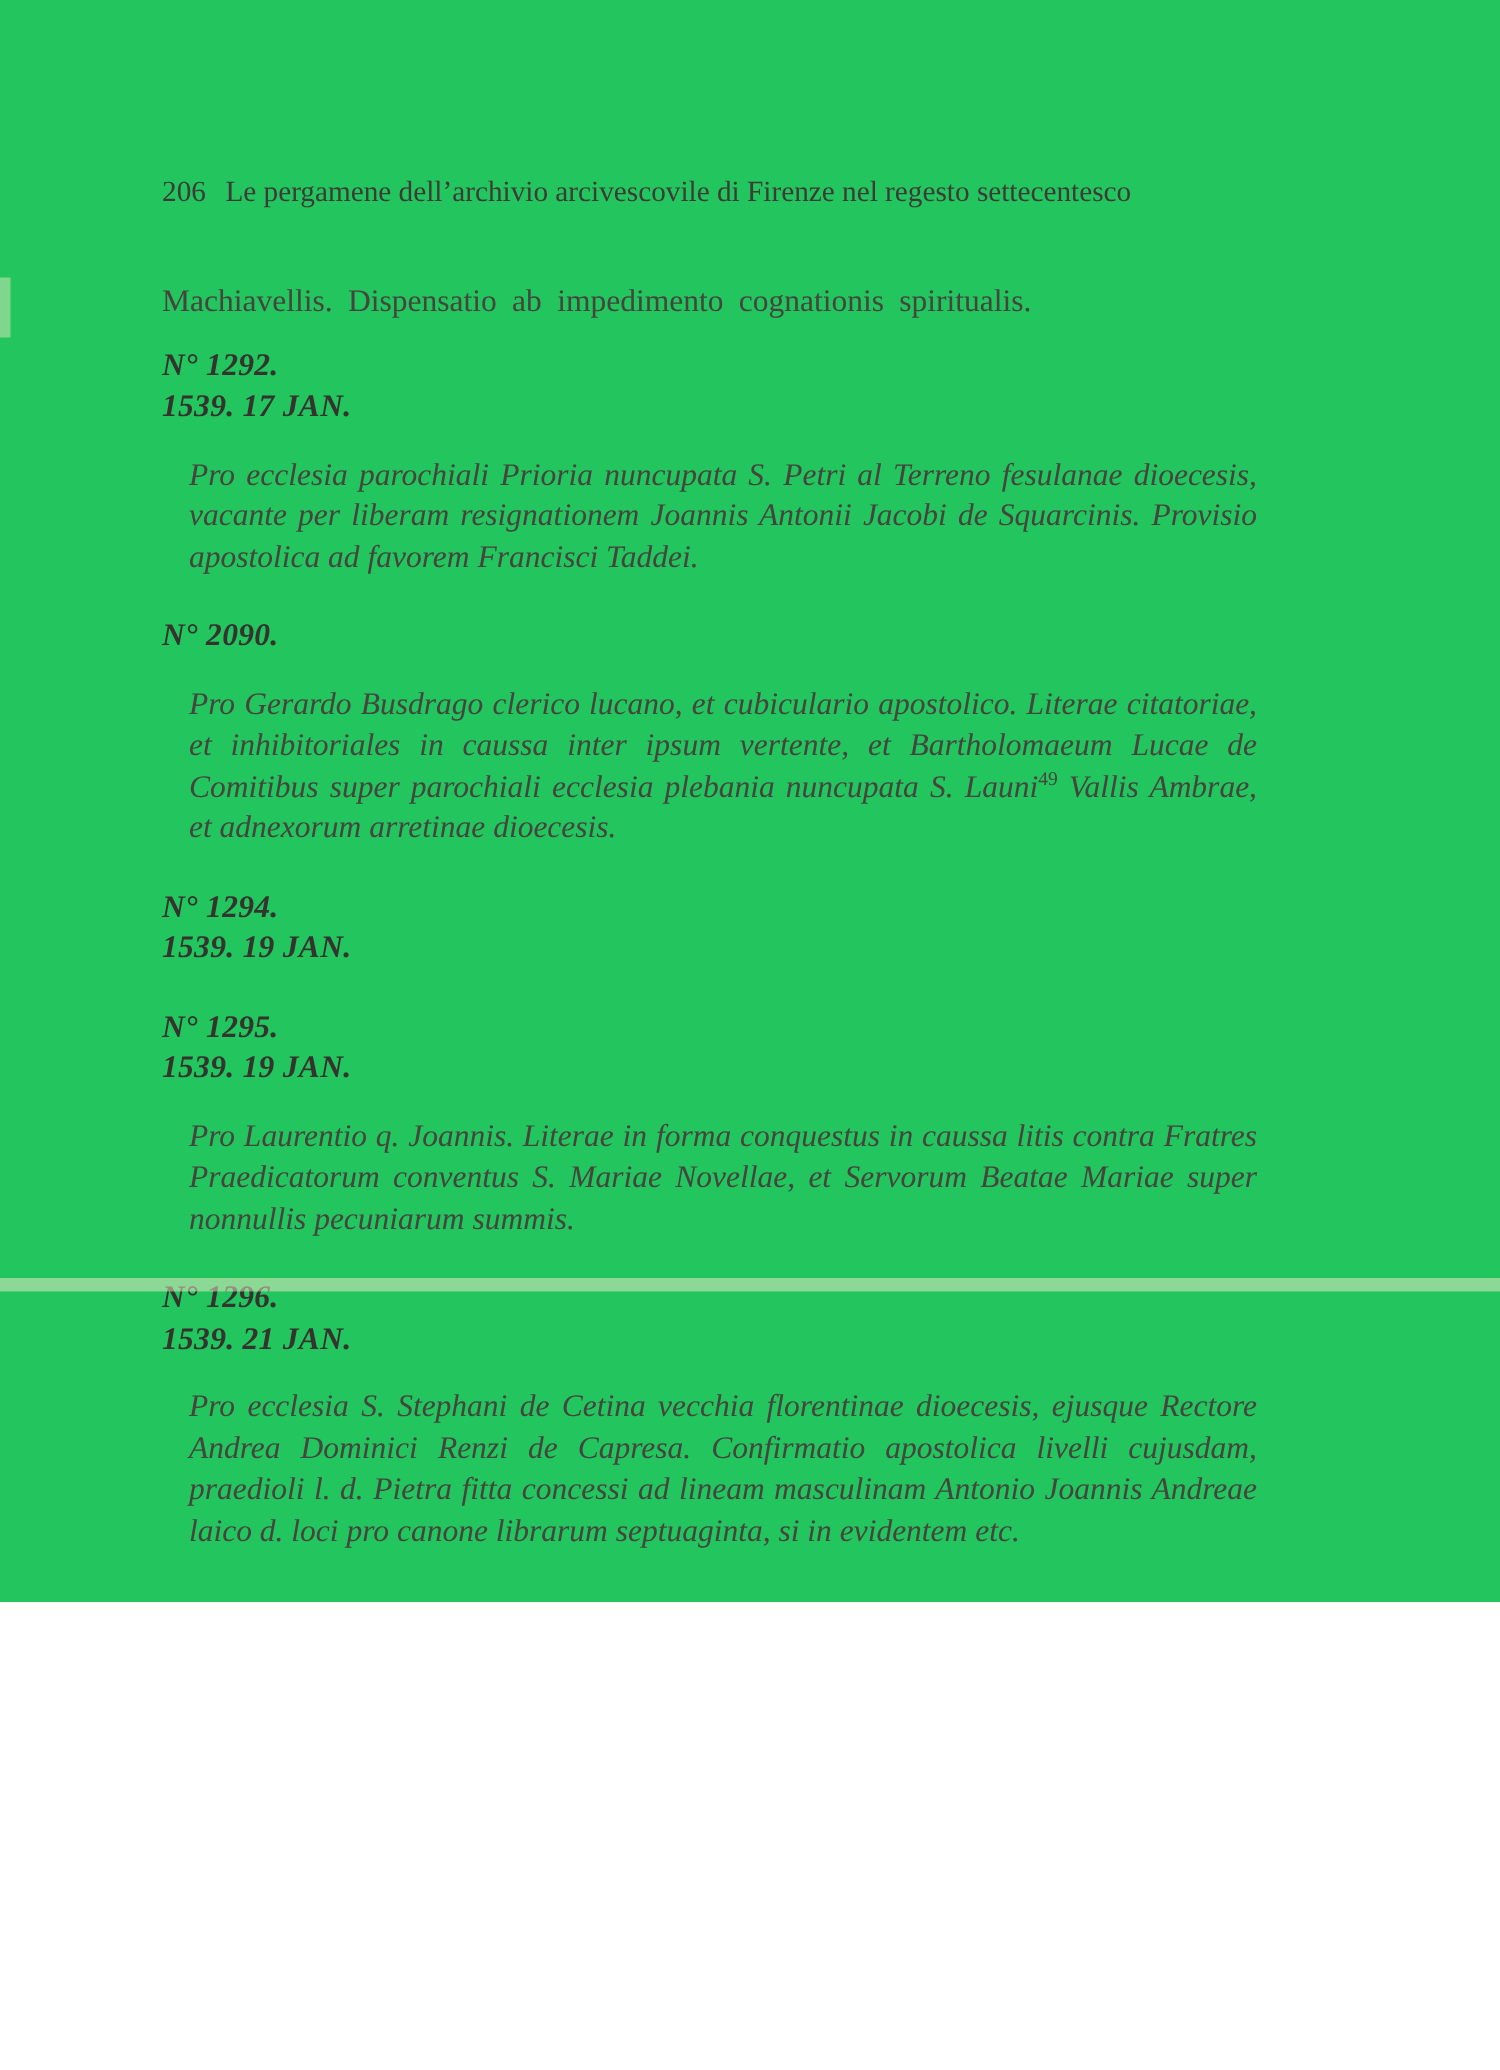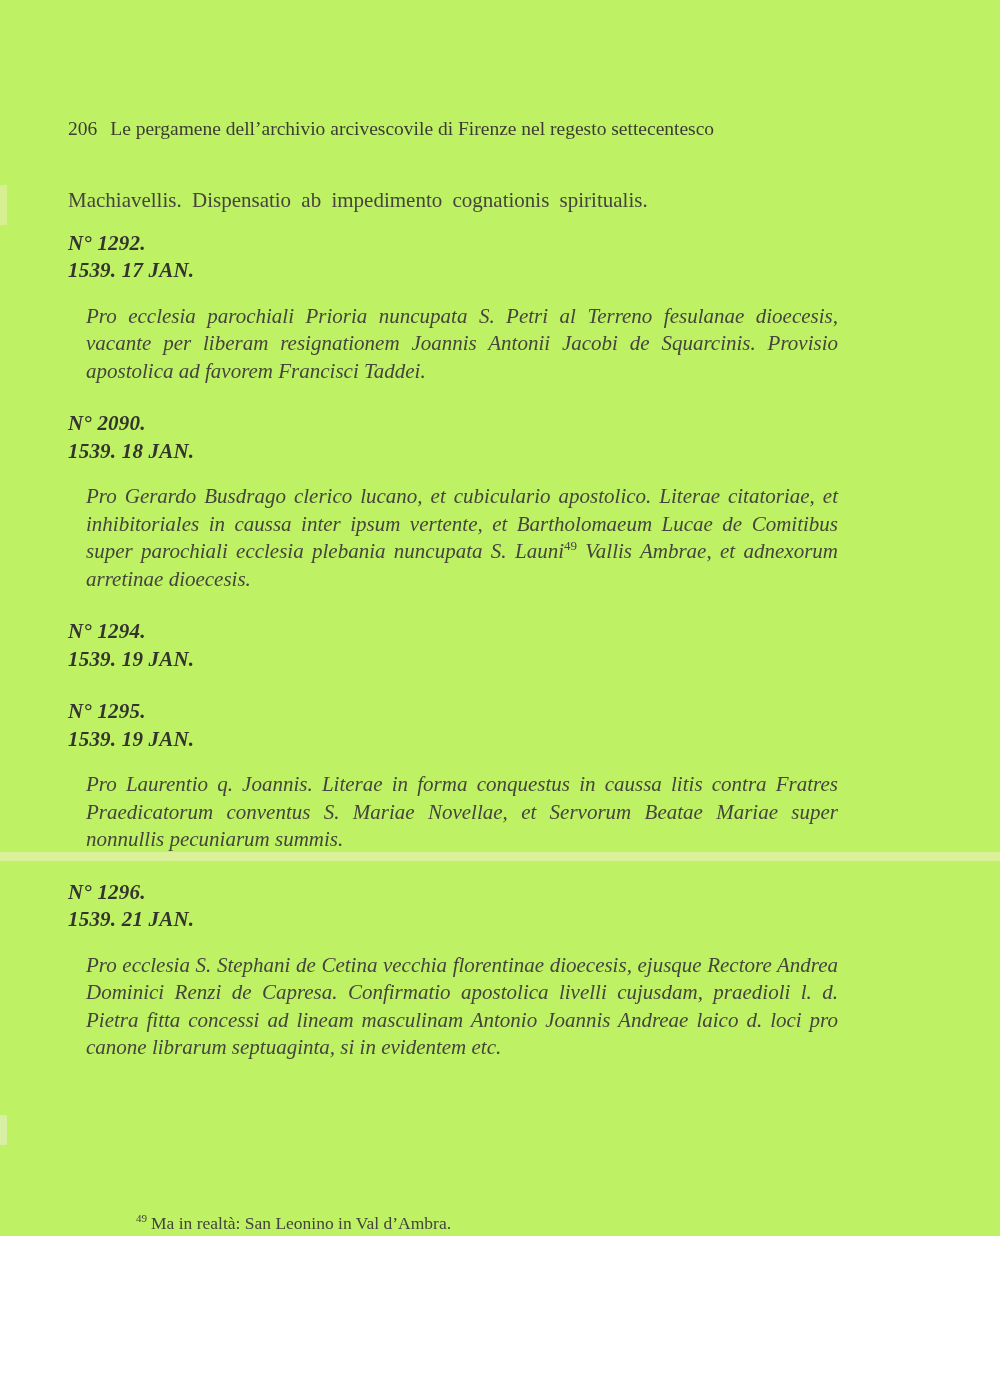--- a/index.html
+++ b/index.html
@@ -3,25 +3,25 @@
 <meta charset="utf-8">
 <style>
   html, body {
     margin: 0;
     padding: 0;
     background: #ffffff;
   }
   .page {
     position: relative;
     width: 1000px;
-    height: 1236px;
-    background: #bef264;
+    height: 1068px;
+    background: #22c55e;
     overflow: hidden;
     box-sizing: border-box;
-    padding: 115px 144px 0 68px;
+    padding: 115px 144px 0 108px;
     font-family: "Liberation Serif", "DejaVu Serif", serif;
   }
   .running-header {
     font-size: 19.5px;
     line-height: 27px;
     color: #3c3b35;
     white-space: nowrap;
   }
   .page-num {
     margin-right: 13px;
@@ -108,21 +108,20 @@
   <p class="continuation">Machiavellis. Dispensatio ab impedimento cognationis spiritualis.</p>
 
   <div id="entries">
       <div class="entry">
         <div class="entry-number">N° 1292.</div>
         <div class="entry-date">1539. 17 JAN.</div>
         <p class="entry-text">Pro ecclesia parochiali Prioria nuncupata S. Petri al Terreno fesulanae dioecesis, vacante per liberam resignationem Joannis Antonii Jacobi de Squarcinis. Provisio apostolica ad favorem Francisci Taddei.</p>
       </div>
       <div class="entry">
         <div class="entry-number">N° 2090.</div>
-        <div class="entry-date">1539. 18 JAN.</div>
         <p class="entry-text">Pro Gerardo Busdrago clerico lucano, et cubiculario apostolico. Literae citatoriae, et inhibitoriales in caussa inter ipsum vertente, et Bartholomaeum Lucae de Comitibus super parochiali ecclesia plebania nuncupata S. Launi<sup>49</sup> Vallis Ambrae, et adnexorum arretinae dioecesis.</p>
       </div>
       <div class="entry">
         <div class="entry-number">N° 1294.</div>
         <div class="entry-date">1539. 19 JAN.</div>
       </div>
       <div class="entry">
         <div class="entry-number">N° 1295.</div>
         <div class="entry-date">1539. 19 JAN.</div>
         <p class="entry-text">Pro Laurentio q. Joannis. Literae in forma conquestus in caussa litis contra Fratres Praedicatorum conventus S. Mariae Novellae, et Servorum Beatae Mariae super nonnullis pecuniarum summis.</p>

